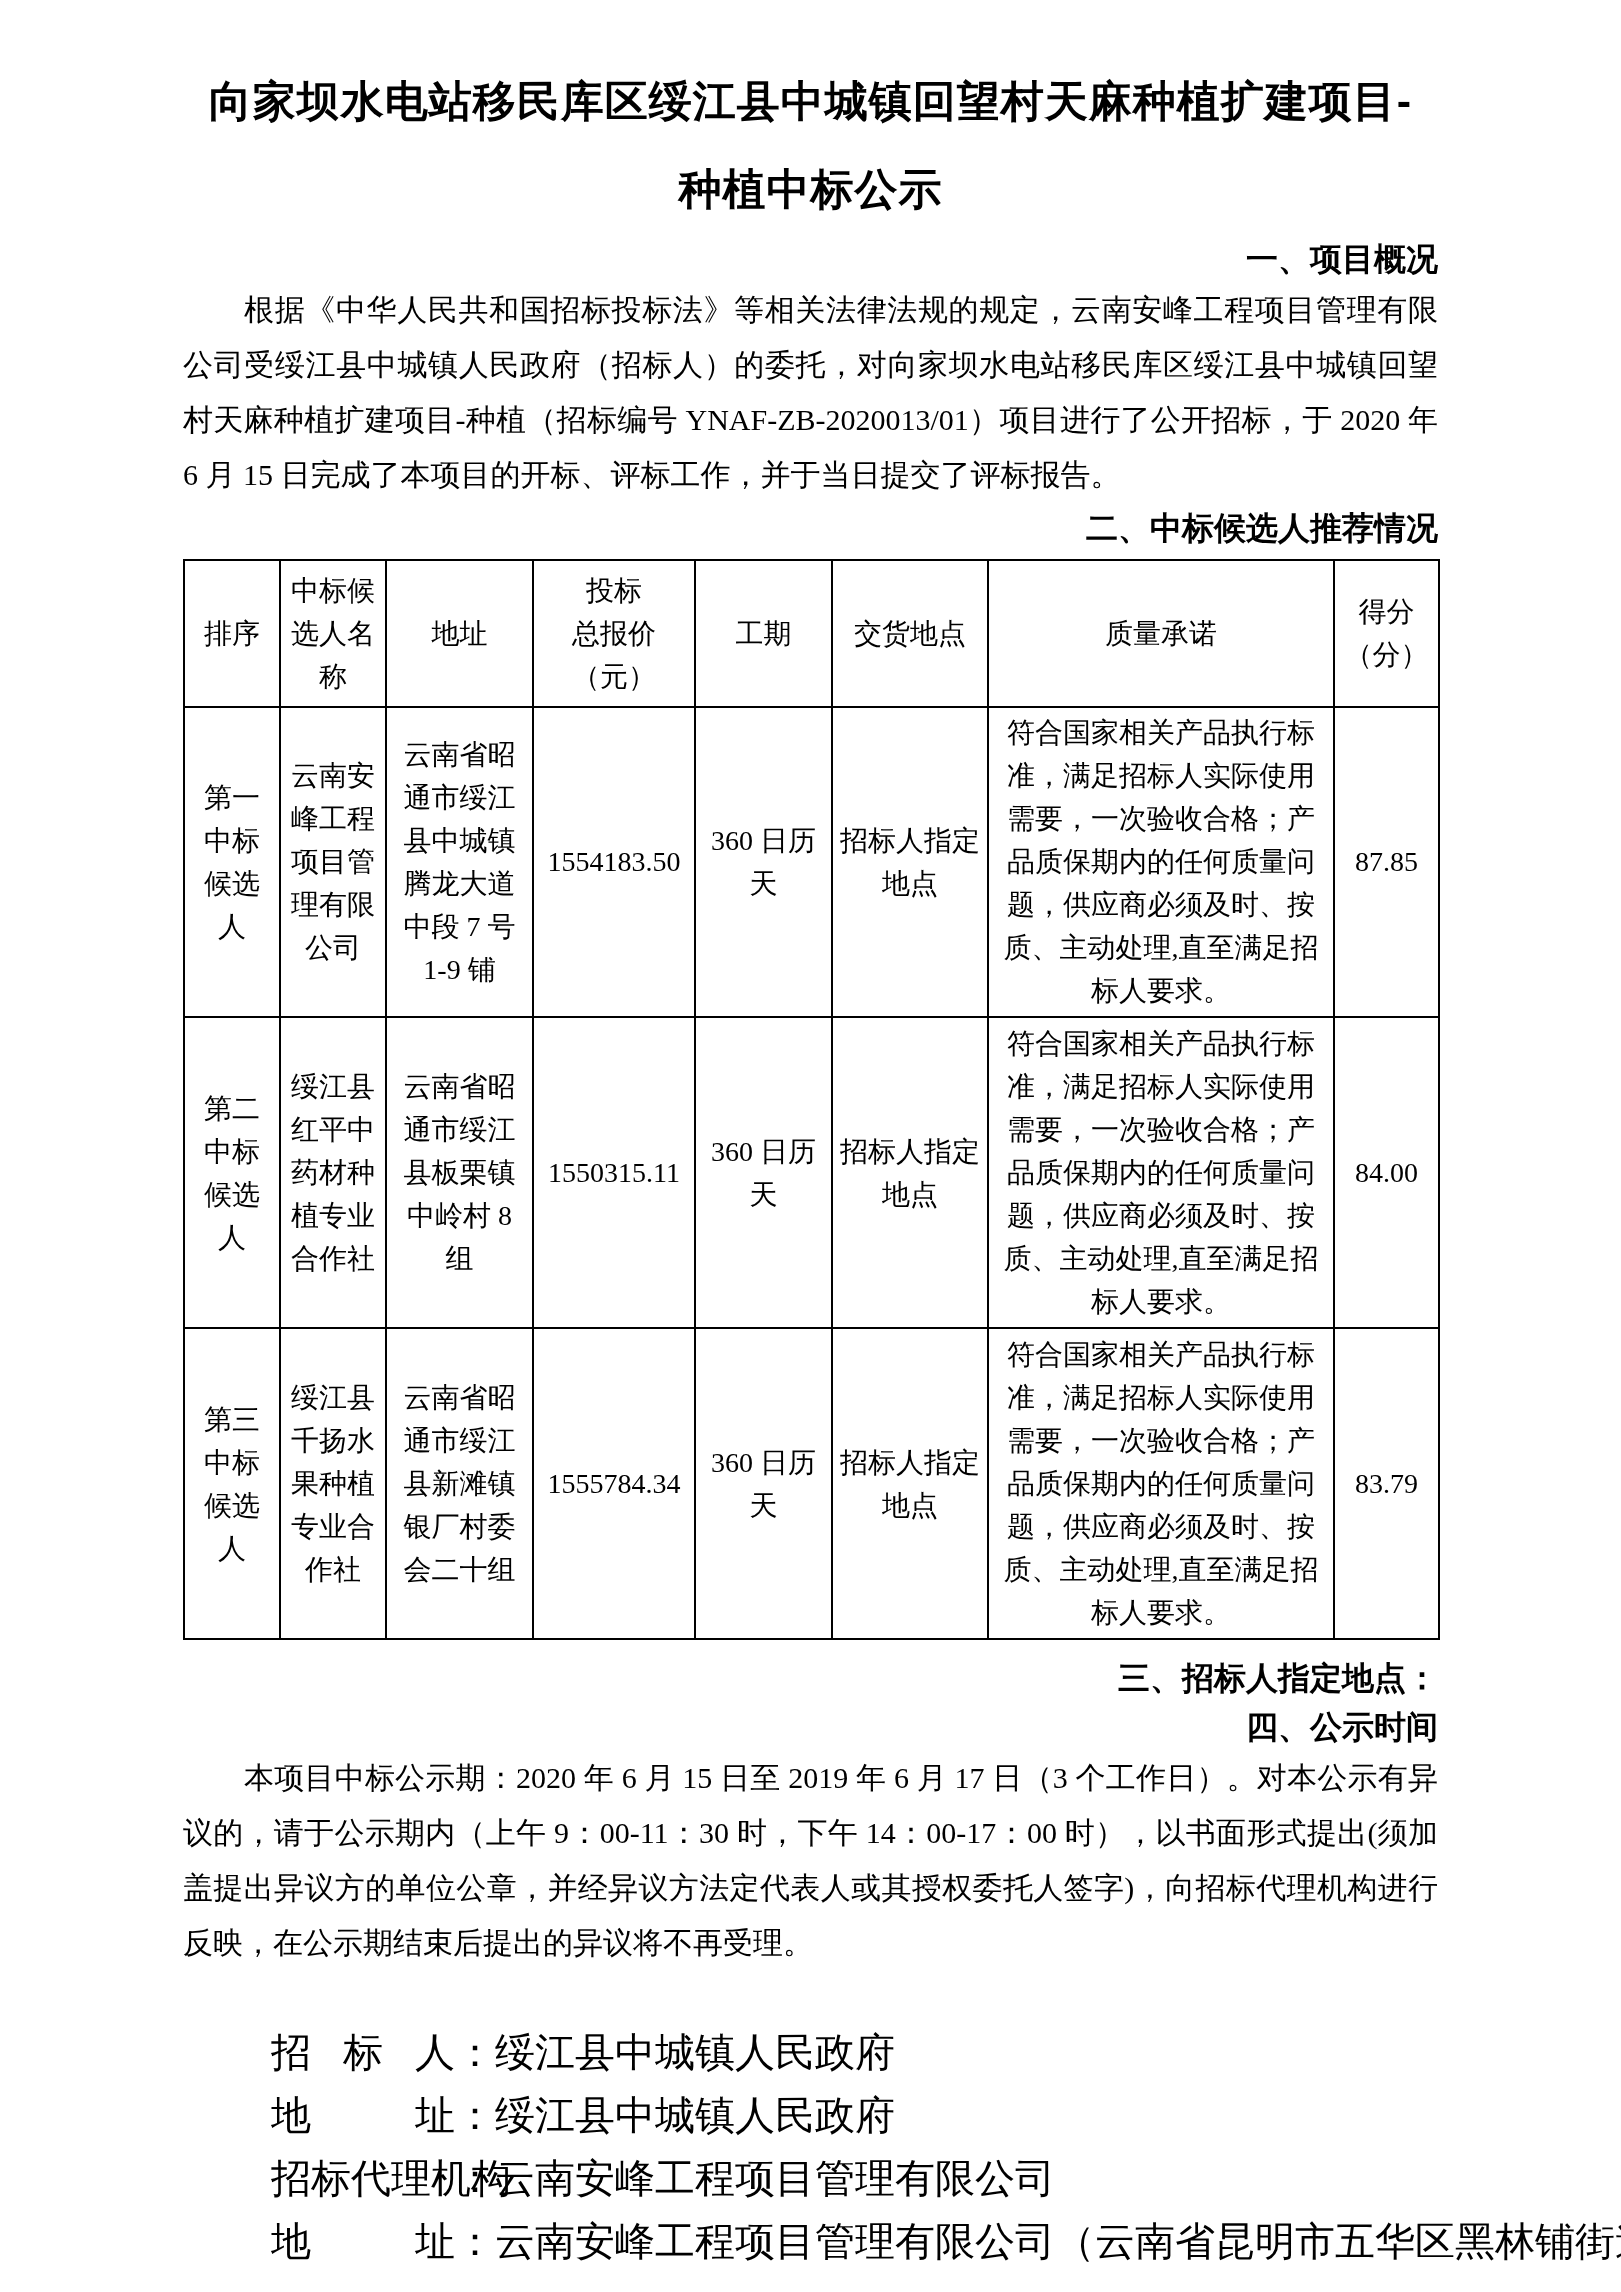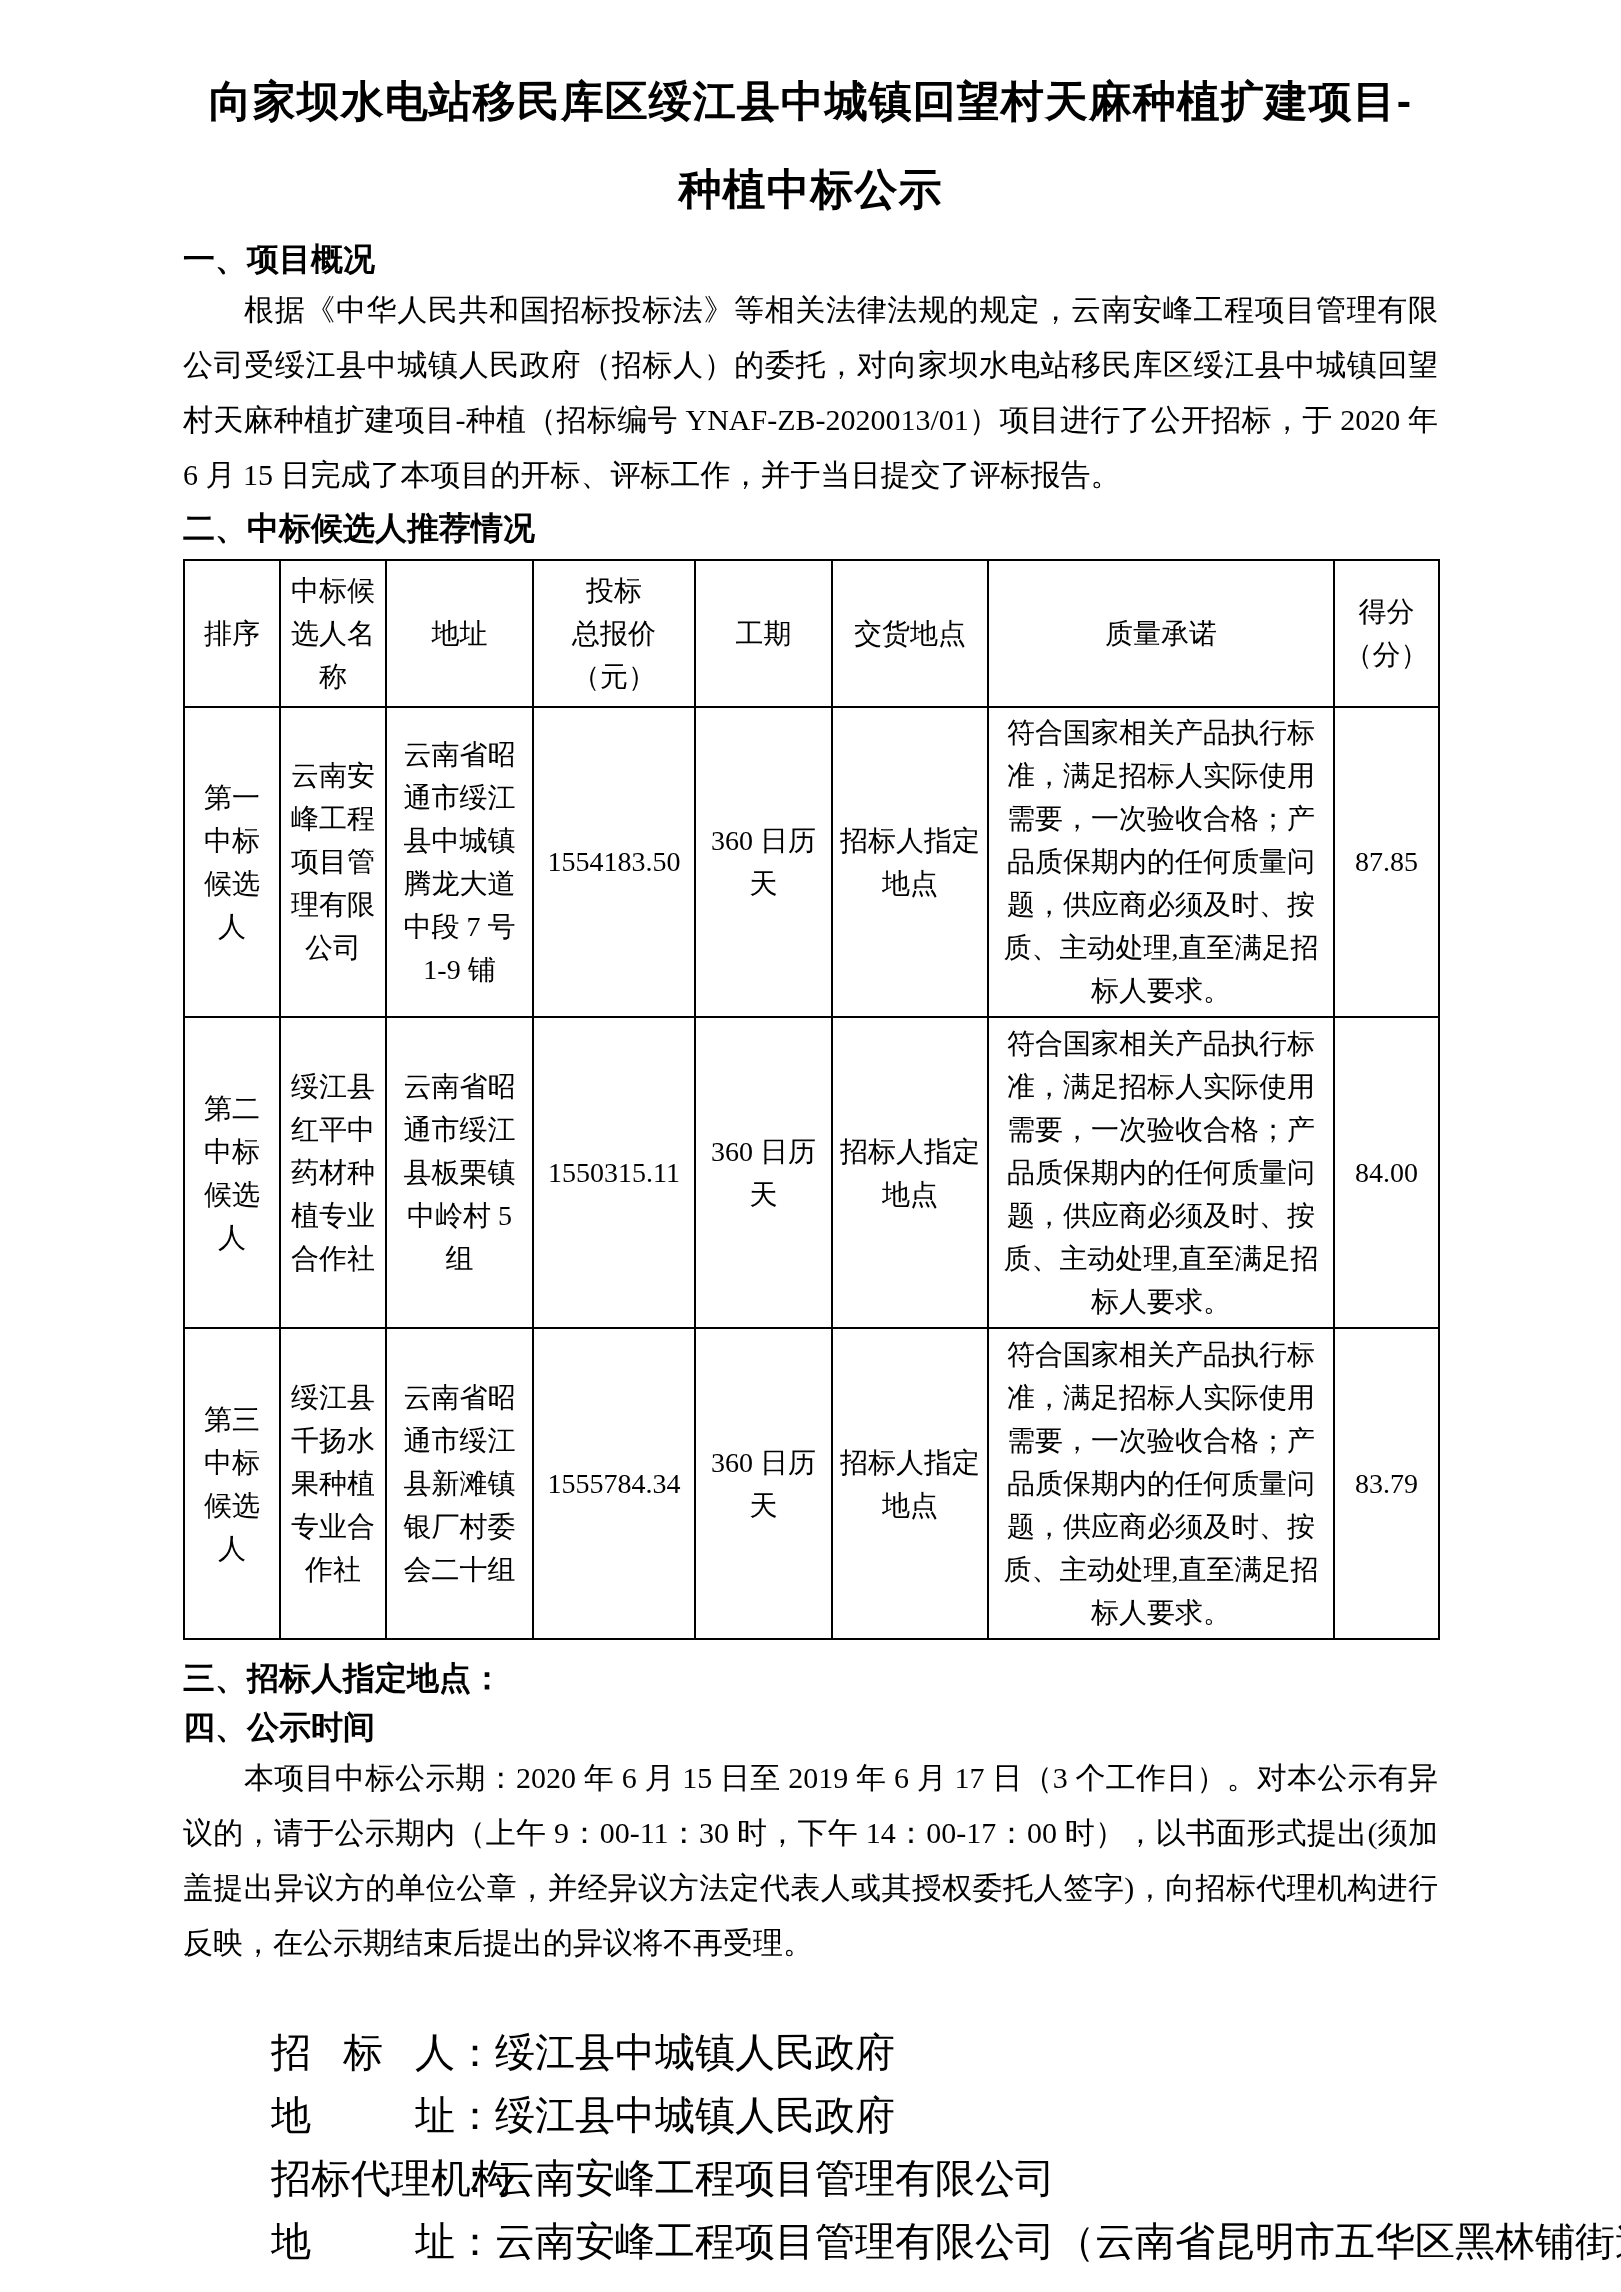--- a/index.html
+++ b/index.html
@@ -23,20 +23,21 @@
     line-height: 88px;
     text-align: center;
     letter-spacing: 1px;
   }
   h2.sec-heading {
     margin: 3.9px 0 0 0;
     font-family: "Liberation Sans", "DejaVu Sans", sans-serif;
     font-weight: bold;
     font-size: 32px;
     line-height: 45px;
+    text-align: right;
   }
   p.body-para {
     margin: 0;
     font-size: 30px;
     line-height: 55px;
     text-align: justify;
     text-indent: 61px;
   }
   p.committee-line {
     margin: 0;
@@ -138,21 +139,21 @@
         <td>云南省昭通市绥江县中城镇腾龙大道中段 7 号 1-9 铺</td>
         <td class="price-cell">1554183.50</td>
         <td>360 日历天</td>
         <td>招标人指定地点</td>
         <td class="quality-cell">符合国家相关产品执行标准，满足招标人实际使用需要，一次验收合格；产品质保期内的任何质量问题，供应商必须及时、按质、主动处理,直至满足招标人要求。</td>
         <td>87.85</td>
       </tr>
       <tr>
         <td>第二中标候选人</td>
         <td>绥江县红平中药材种植专业合作社</td>
-        <td>云南省昭通市绥江县板栗镇中岭村 5 组</td>
+        <td>云南省昭通市绥江县板栗镇中岭村 8 组</td>
         <td class="price-cell">1550315.11</td>
         <td>360 日历天</td>
         <td>招标人指定地点</td>
         <td class="quality-cell">符合国家相关产品执行标准，满足招标人实际使用需要，一次验收合格；产品质保期内的任何质量问题，供应商必须及时、按质、主动处理,直至满足招标人要求。</td>
         <td>84.00</td>
       </tr>
       <tr>
         <td>第三中标候选人</td>
         <td>绥江县千扬水果种植专业合作社</td>
         <td>云南省昭通市绥江县新滩镇银厂村委会二十组</td>

